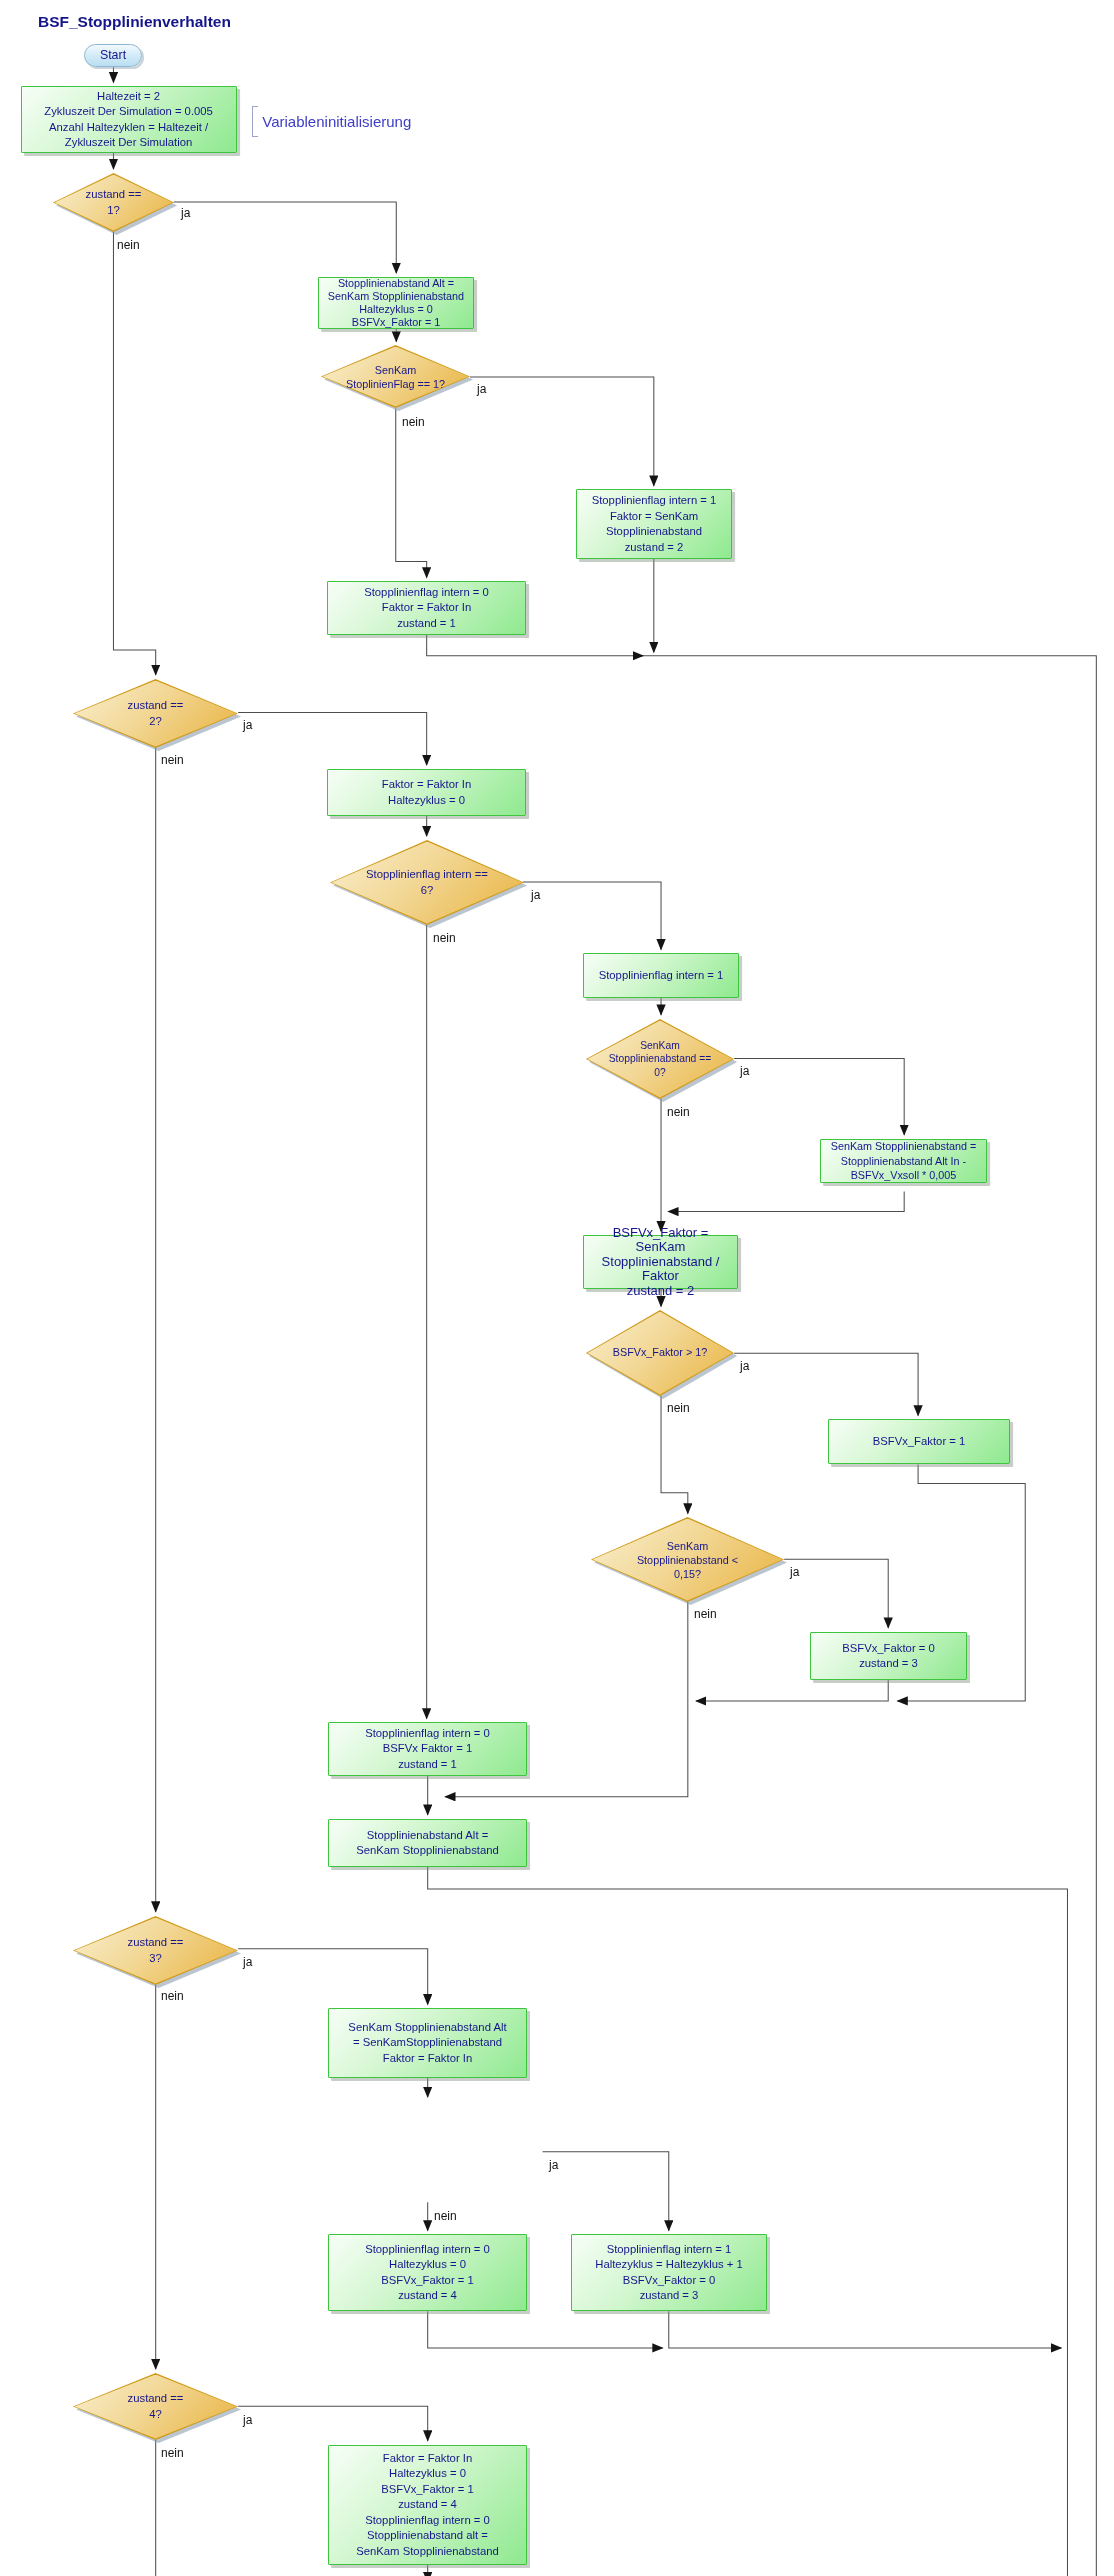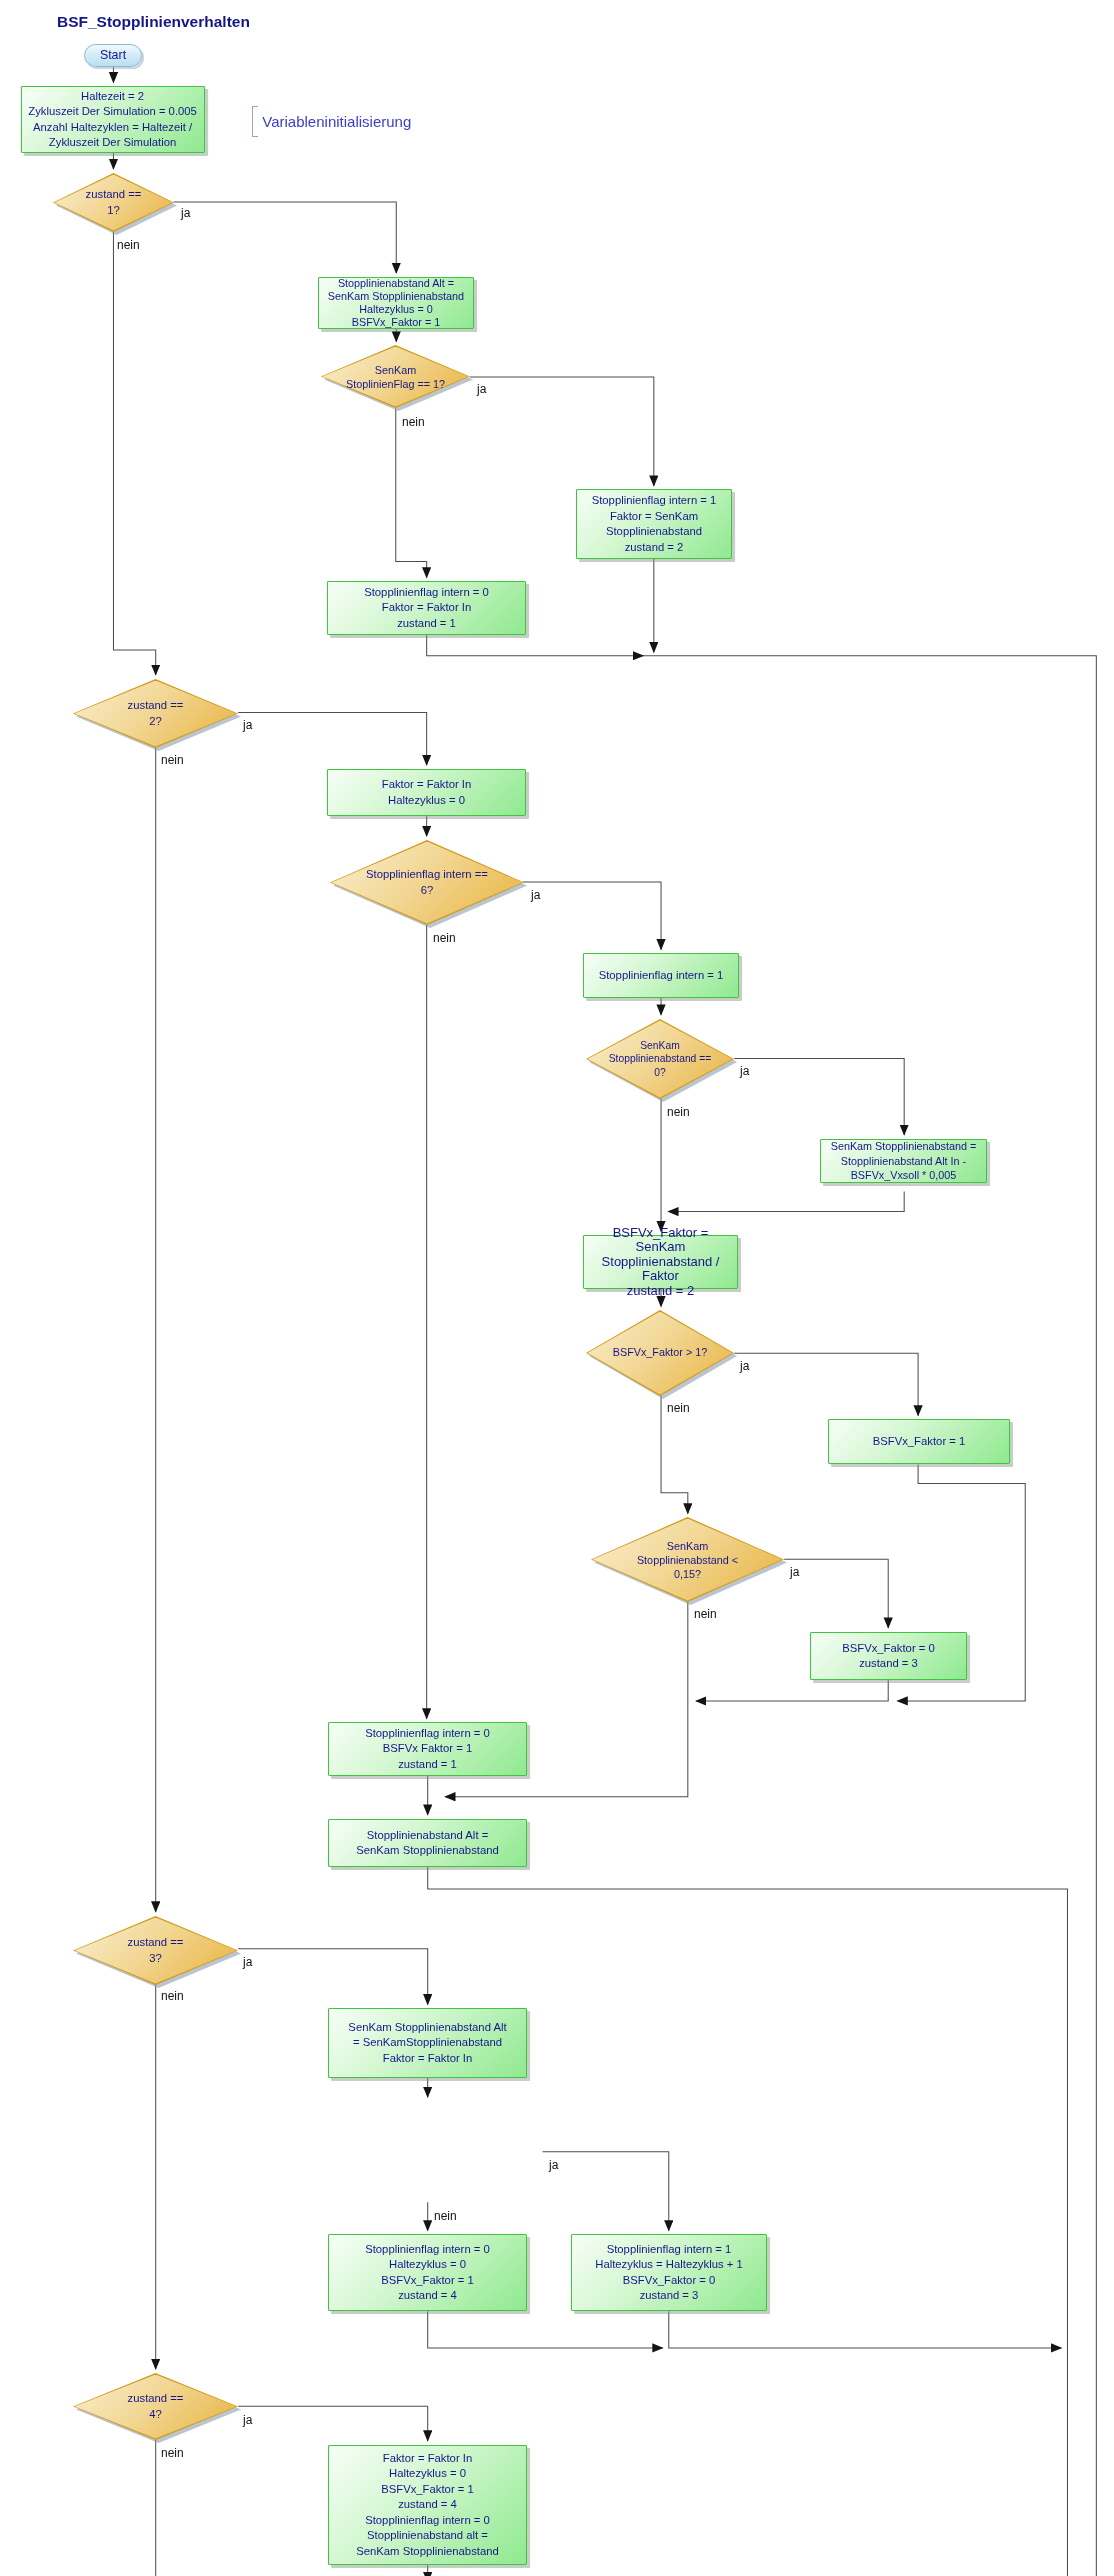--- a/index.html
+++ b/index.html
@@ -1,21 +1,21 @@
 <!DOCTYPE html>
 <html style="font-size:8.2px"><head>
 <meta charset="utf-8">
 <style>
   html,body{margin:0;padding:0;background:#ffffff;}
   #canvas{position:relative;width:1115px;height:2980px;background:#ffffff;
           font-family:"Liberation Sans","DejaVu Sans",sans-serif;overflow:hidden;}
   #edges{position:absolute;left:0;top:0;width:1115px;height:2980px;z-index:1;}
 
   .page-title{position:absolute;left:38px;top:13.4px;font-size:15.5px;font-weight:bold;
-              color:#15158a;z-index:3;margin-left:19px;}
+              color:#15158a;z-index:3;}
 
   .node-text{white-space:pre-line;text-align:center;color:#16168c;
              font-size:11.3px;line-height:15.5px;}
 
   .process{position:absolute;z-index:2;display:flex;align-items:center;justify-content:center;
            border:1px solid #3ec53e;border-radius:1px;
            background:linear-gradient(135deg,#f7fef7 0%,#d4f7d1 40%,#8fe98f 100%);
            box-shadow:3.1px 3.1px 0 rgba(130,145,130,0.45);padding:1px 3.1px;box-sizing:border-box;}
 
   .terminator{position:absolute;z-index:2;display:flex;align-items:center;justify-content:center;
@@ -143,21 +143,21 @@
 
   <div class="comment" style="left:252px;top:106px;">
     <div class="bracket"></div>
     <div class="c-text">Variableninitialisierung</div>
   </div>
 
   <div class="terminator" style="left:84px;top:44px;width:58px;height:23px;">
     <div class="node-text">Start</div>
   </div>
 
-  <div class="process" style="left:20.6px;top:86px;width:184px;height:67px;">
+  <div class="process" style="left:20.6px;top:86px;width:216px;height:67px;">
     <div class="node-text">Haltezeit = 2
 Zykluszeit Der Simulation = 0.005
 Anzahl Haltezyklen = Haltezeit /
 Zykluszeit Der Simulation</div>
   </div>
   <div class="process" style="left:318px;top:277px;width:156px;height:52px;">
     <div class="node-text" style="line-height:13px;font-size:10.8px;">Stopplinienabstand Alt =
 SenKam Stopplinienabstand
 Haltezyklus = 0
 BSFVx_Faktor = 1</div>

